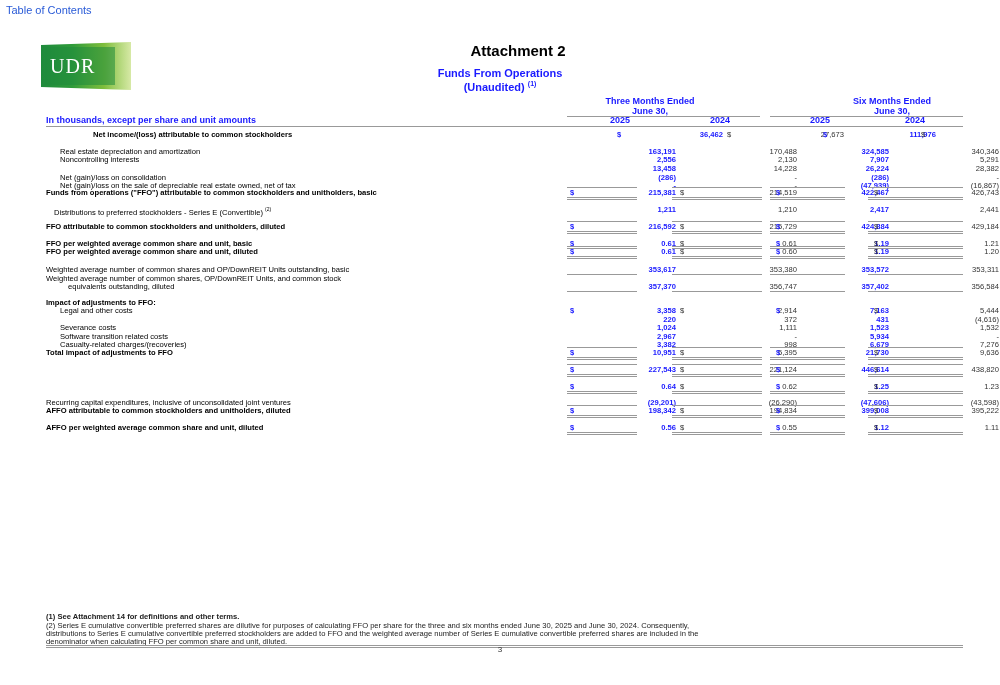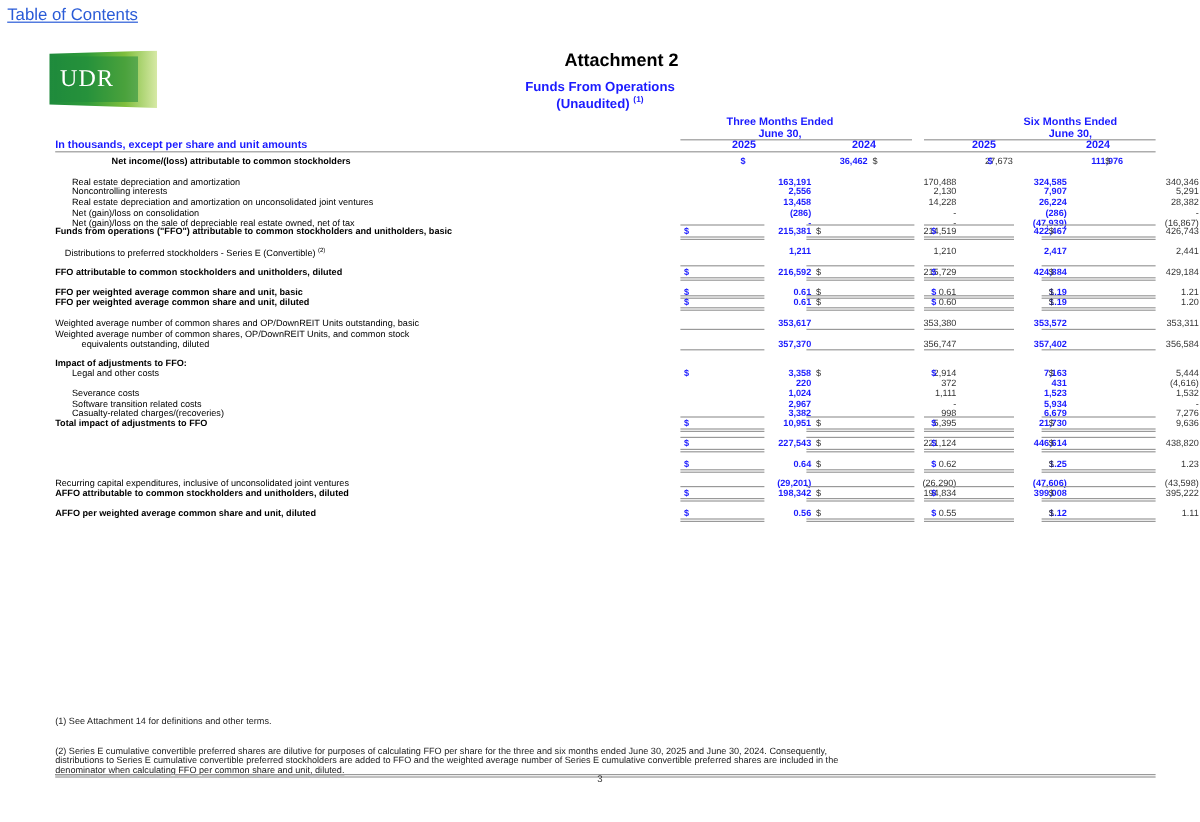--- a/index.html
+++ b/index.html
@@ -1,18 +1,18 @@
 <!DOCTYPE html>
 <html><head>
 <meta charset="utf-8">
 <style>
   * { box-sizing: border-box; margin: 0; padding: 0; }
   html, body { width: 1000px; height: 685px; background: #ffffff; overflow: hidden; }
   body { position: relative; font-family: "Liberation Sans", sans-serif; color: #000; }
-  .toc-link { position: absolute; left: 6px; top: 4px; font-size: 14px; color: #2a5bd7; text-decoration: underline; cursor: pointer; }
+  .toc-link { position: absolute; left: 6px; top: 4px; font-size: 11px; color: #2a5bd7; cursor: pointer; }
   .logo { position: absolute; left: 41px; top: 42px; width: 90px; height: 48px; }
   .logo .panel { position: absolute; left: 0; top: 0; width: 90px; height: 48px;
     background: linear-gradient(90deg, #1e8a3c 0%, #2f9b3a 35%, #7fbe3c 70%, #d7e9a6 100%);
     clip-path: polygon(0 6%, 100% 0, 100% 100%, 0 94%); }
   .logo .inner { position: absolute; left: 4px; top: 5px; width: 70px; height: 38px; background: #1f8b3d; opacity: 0.55; }
   .logo .txt { position: absolute; left: 9px; top: 13px; font-family: "Liberation Serif", serif; font-size: 20px; color: #fff; letter-spacing: 1px; }
   .title { position: absolute; left: 0; width: 1000px; text-align: center; }
   .t1 { top: 42px; font-size: 15px; font-weight: bold; padding-left: 36px; }
   .t2 { top: 67px; font-size: 11px; font-weight: bold; color: #1a1aff; }
   .t3 { top: 80px; font-size: 11px; font-weight: bold; color: #1a1aff; }
@@ -122,21 +122,20 @@
         <span class="val">2,130</span>
       </div>
       <div class="cell c3">
         <span class="val">7,907</span>
       </div>
       <div class="cell c4">
         <span class="val">5,291</span>
       </div>
     </div>
     <div class="row ind1" style="top: 163px;">
-      <span class="lbl">Real estate depreciation and amortization on unconsolidated joint ventures</span>
       <div class="cell c1">
         <span class="val">13,458</span>
       </div>
       <div class="cell c2">
         <span class="val">14,228</span>
       </div>
       <div class="cell c3">
         <span class="val">26,224</span>
       </div>
       <div class="cell c4">
@@ -573,18 +572,18 @@
         <span class="sym">$</span>
         <span class="val">1.11</span>
       </div>
     </div>
     <div class="rule2" style="left: 567px; width: 70px; top: 432px;"></div>
     <div class="rule2" style="left: 672px; width: 90px; top: 432px;"></div>
     <div class="rule2" style="left: 770px; width: 75px; top: 432px;"></div>
     <div class="rule2" style="left: 868px; width: 95px; top: 432px;"></div>
   </div>
 
-<div class="fn" style="top:596px;">(1) See Attachment 14 for definitions and other terms.</div>
+<div class="fn" style="top:612px;font-weight:bold;">(1) See Attachment 14 for definitions and other terms.</div>
 <div class="fn" style="top:621px;">(2) Series E cumulative convertible preferred shares are dilutive for purposes of calculating FFO per share for the three and six months ended June 30, 2025 and June 30, 2024.  Consequently,</div>
 <div class="fn" style="top:629px;">distributions to Series E cumulative convertible preferred stockholders are added to FFO and the weighted average number of Series E cumulative convertible preferred shares are included in the</div>
 <div class="fn" style="top:637px; text-decoration: underline;">denominator when calculating FFO per common share and unit, diluted.</div>
 <div class="rule2" style="left:46px; top:645px; width:917px;"></div>
 <div class="pagenum">3</div>
 
 </body></html>

